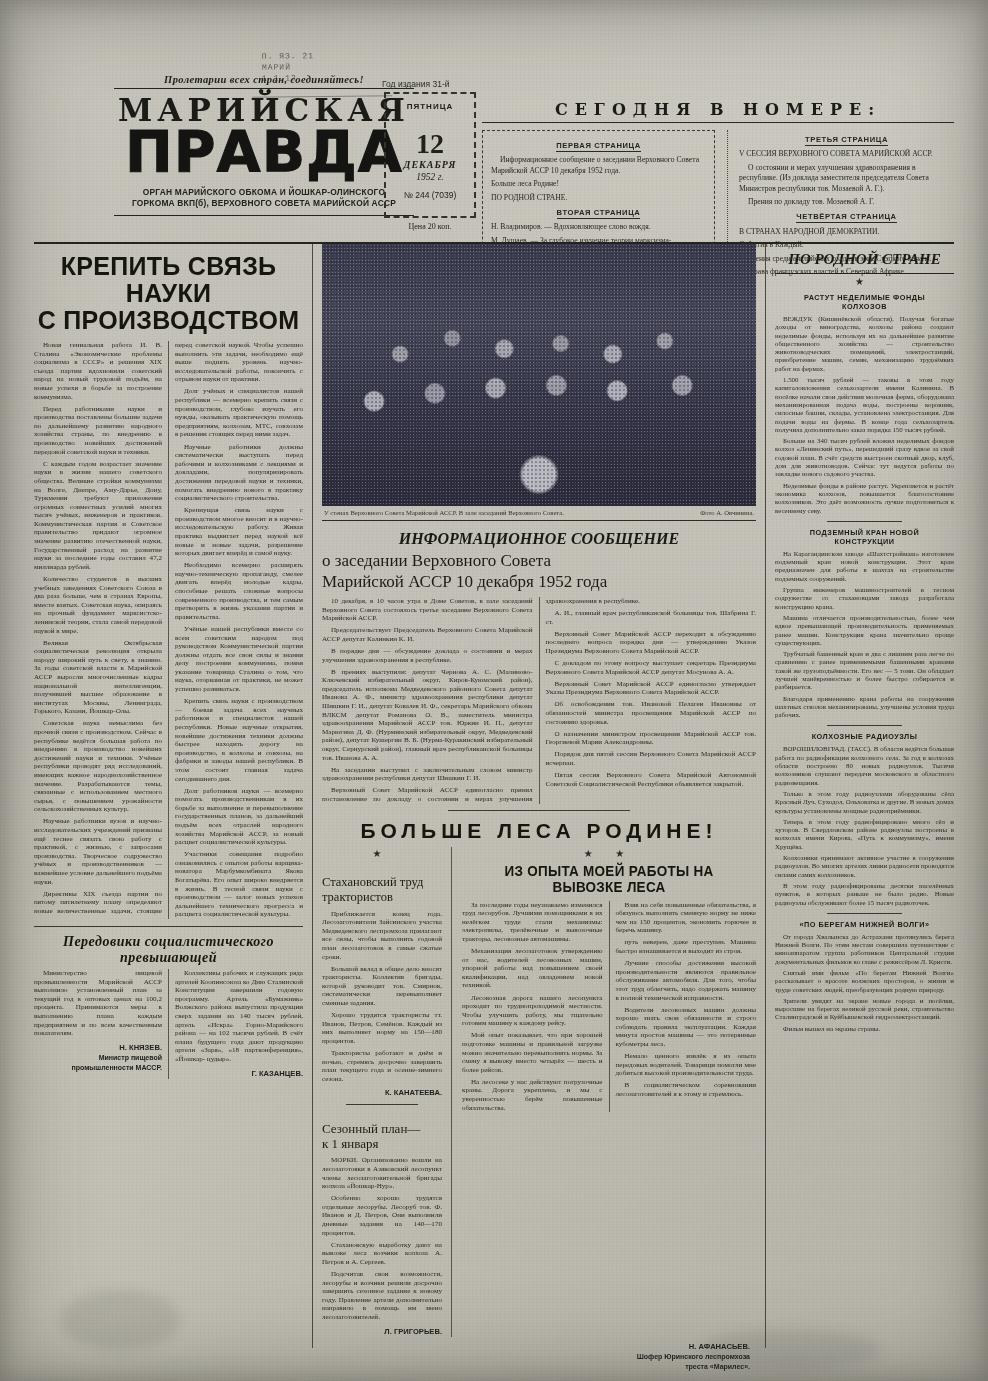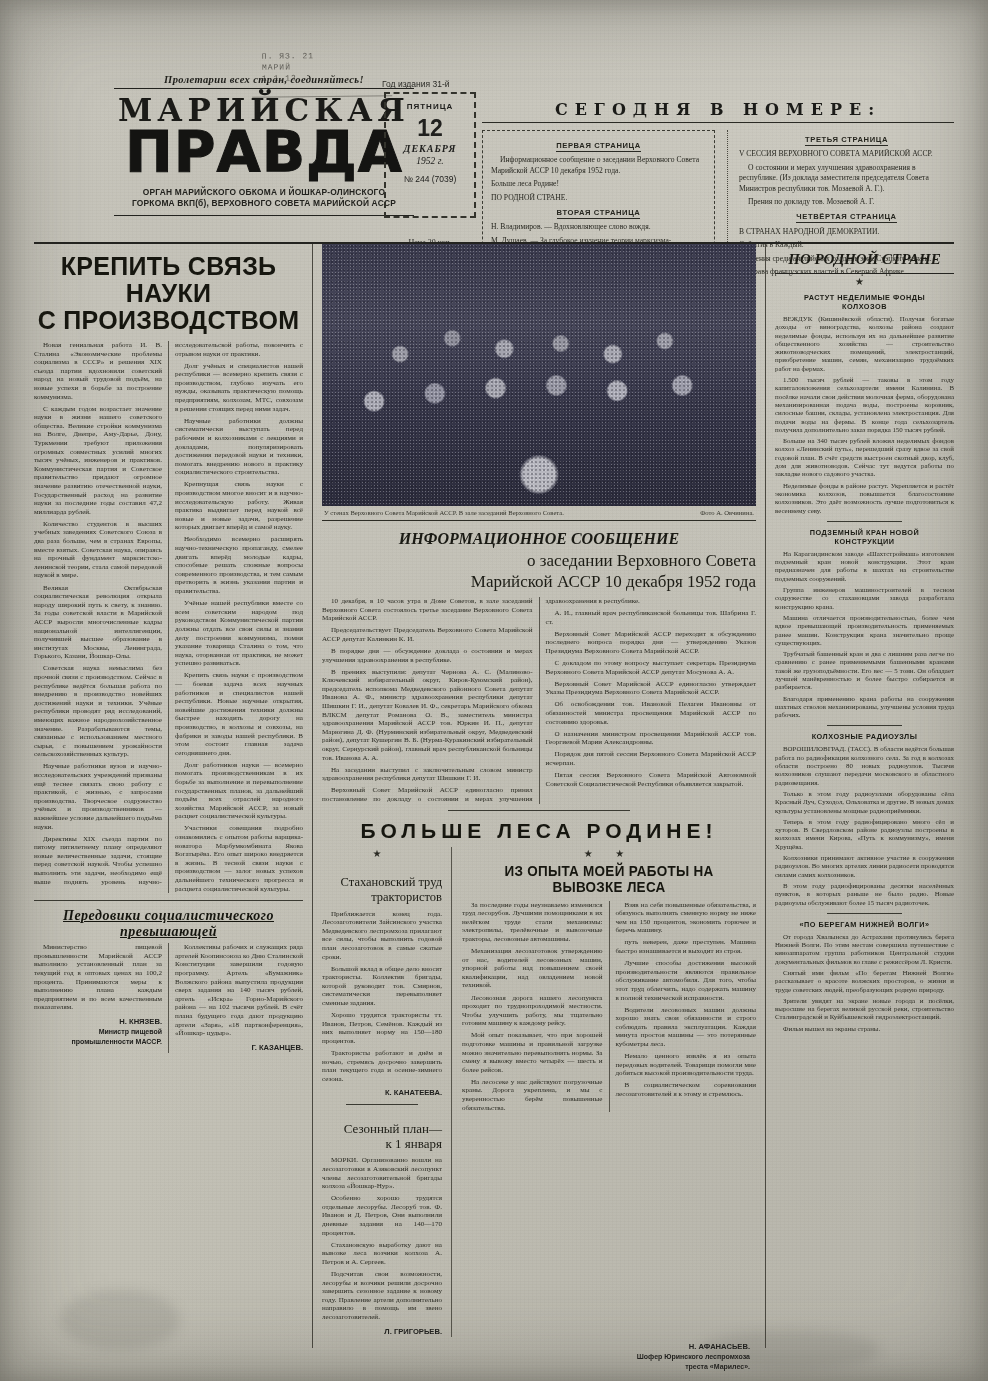--- a/index.html
+++ b/index.html
@@ -42,25 +42,25 @@
   .m-sub{font-family:"Liberation Sans",sans-serif;font-weight:bold;font-size:8.4px;
     line-height:11px;letter-spacing:.2px;margin-top:7px;color:#22221e;}
   .m-rule{border-top:1.4px solid #23231f;margin-top:6px;}
 
   
   .issue-line{position:absolute;left:348px;top:33px;font-size:8.5px;color:#2b2b26;
     font-family:"Liberation Sans",sans-serif;}
   .datebox{position:absolute;left:350px;top:46px;width:92px;height:126px;
     border:2px dashed #33332c;text-align:center;padding-top:8px;box-sizing:border-box;}
   .d-day{font-family:"Liberation Sans",sans-serif;font-weight:bold;font-size:8px;letter-spacing:1px;}
-  .d-num{font-family:Liberation Sans, sans-serif;font-weight:bold;font-size:23px;line-height:30px;margin-top:2px;}
+  .d-num{font-family:Liberation Serif, serif;font-weight:bold;font-size:28px;line-height:30px;margin-top:18px;}
   .d-mon{font-style:italic;font-weight:bold;font-size:10px;letter-spacing:1px;}
   .d-year{font-style:italic;font-size:9.5px;margin-top:2px;}
   .d-no{font-size:8.5px;margin-top:8px;font-family:"Liberation Sans",sans-serif;}
-  .price{position:absolute;left:350px;top:176px;width:92px;text-align:center;font-size:8px;margin-top:16px;}
+  .price{position:absolute;left:350px;top:176px;width:92px;text-align:center;font-size:8px;}
 
   
   .tdy{position:absolute;left:448px;top:30px;width:472px;margin-top:24px;}
   .tdy-title{text-align:center;font-family:"DejaVu Serif",serif;font-weight:bold;
     font-size:16px;letter-spacing:7px;color:#1b1b18;}
   .tdy-rule{border-bottom:1px solid #2a2a24;margin:3px 0 7px;}
   .tdy-cols{display:flex;gap:12px;}
   .tdy-col{flex:1;font-size:7.6px;line-height:10.4px;color:#26261f;}
   .tdy-col.right{border-left:1px dotted #4a4840;padding-left:11px;}
   .pg-h{text-align:center;font-family:"Liberation Sans",sans-serif;font-weight:bold;
@@ -118,28 +118,28 @@
     background-image:radial-gradient(rgba(20,20,32,.30) .8px, rgba(0,0,0,0) .9px);
     background-size:4px 4px;}
   .cap{display:flex;justify-content:space-between;font-size:6.6px;
     color:#33332b;padding:3px 2px 0;font-style:normal;}
 
   
   .h-sans-big{font-family:"Liberation Sans",sans-serif;font-weight:bold;
     font-size:21px;letter-spacing:5px;text-align:center;margin:8px 0 4px;color:#16160f;}
   .star{text-align:center;font-size:10px;letter-spacing:10px;color:#2b2b24;margin:1px 0 4px;}
   .h-small-c{font-family:"Liberation Serif",serif;font-size:12.5px;line-height:15px;
-    text-align:right;margin:16px 0 5px;color:#1c1c15;}
+    text-align:left;margin:16px 0 5px;color:#1c1c15;}
   .h-cond{font-family:"Liberation Sans",sans-serif;font-weight:bold;font-size:14.5px;
     letter-spacing:.3px;text-align:center;margin:4px 0 6px;color:#16160f;
     transform:scaleX(.93);transform-origin:center;}
   .h-r{font-family:"Liberation Sans",sans-serif;font-weight:bold;font-size:7.3px;
     line-height:9px;letter-spacing:.5px;text-align:center;margin:6px 0 4px;color:#1c1c15;}
   .h-r-ital{font-family:"Liberation Serif",serif;font-style:italic;font-weight:bold;
-    font-size:14px;letter-spacing:.5px;text-align:center;margin:4px 0 3px;color:#16160f;text-decoration:underline;}
+    font-size:14px;letter-spacing:.5px;text-align:center;margin:4px 0 3px;color:#16160f;}
   .sep{border-top:1px solid #3a3a32;width:42%;margin:6px auto;}
   .sep-wide{border-top:1px solid #3a3a32;margin:7px 0;}
   .tx-r{font-size:6.9px;line-height:8.3px;text-align:justify;color:#2b2b23;
     margin:0 0 3px;text-indent:8px;hyphens:auto;}
   .midsplit{display:flex;gap:10px;}
   .ms-l{width:120px;border-right:1px solid #57554c;padding-right:9px;}
   .ms-r{flex:1;}
   .smudge{position:absolute;border-radius:50%;background:rgba(95,93,84,.16);
     filter:blur(6px);pointer-events:none;}
 </style>
@@ -211,20 +211,21 @@
       <div class="hr-thick"></div>
       <div class="colset">
 
         <div class="col-1">
           <div class="h-main">
             <div>КРЕПИТЬ СВЯЗЬ НАУКИ</div>
             <div>С ПРОИЗВОДСТВОМ</div>
           </div>
           <div class="twocol">
             <p class="tx">Новая гениальная работа И. В. Сталина «Экономические проблемы социализма в СССР» и решения XIX съезда партии вдохновили советский народ на новый трудовой подъём, на новые успехи в борьбе за построение коммунизма.</p>
+            <p class="tx">Перед работниками науки и производства поставлены большие задачи по дальнейшему развитию народного хозяйства страны, по внедрению в производство новейших достижений передовой советской науки и техники.</p>
             <p class="tx">С каждым годом возрастает значение науки в жизни нашего советского общества. Великие стройки коммунизма на Волге, Днепре, Аму-Дарье, Дону, Туркмении требуют приложения огромных совместных усилий многих тысяч учёных, инженеров и практиков. Коммунистическая партия и Советское правительство придают огромное значение развитию отечественной науки, Государственный расход на развитие науки за последние годы составил 47,2 миллиарда рублей.</p>
             <p class="tx">Количество студентов в высших учебных заведениях Советского Союза в два раза больше, чем в странах Европы, вместе взятых. Советская наука, опираясь на прочный фундамент марксистско-ленинской теории, стала самой передовой наукой в мире.</p>
             <p class="tx">Великая Октябрьская социалистическая революция открыла народу широкий путь к свету, к знанию. За годы советской власти в Марийской АССР выросли многочисленные кадры национальной интеллигенции, получившей высшее образование в институтах Москвы, Ленинграда, Горького, Казани, Йошкар-Олы.</p>
             <p class="tx">Советская наука немыслима без прочной связи с производством. Сейчас в республике ведётся большая работа по внедрению в производство новейших достижений науки и техники. Учёные республики проводят ряд исследований, имеющих важное народнохозяйственное значение. Разрабатываются темы, связанные с использованием местного сырья, с повышением урожайности сельскохозяйственных культур.</p>
             <p class="tx">Научные работники вузов и научно-исследовательских учреждений призваны ещё теснее связать свою работу с практикой, с жизнью, с запросами производства. Творческое содружество учёных и производственников — важнейшее условие дальнейшего подъёма науки.</p>
             <p class="tx">Директивы XIX съезда партии по пятому пятилетнему плану определяют новые величественные задачи, стоящие перед советской наукой. Чтобы успешно выполнить эти задачи, необходимо ещё выше поднять уровень научно-исследовательской работы, покончить с отрывом науки от практики.</p>
             <p class="tx">Долг учёных и специалистов нашей республики — всемерно крепить связи с производством, глубоко изучать его нужды, оказывать практическую помощь предприятиям, колхозам, МТС, совхозам в решении стоящих перед ними задач.</p>
             <p class="tx">Научные работники должны систематически выступать перед рабочими и колхозниками с лекциями и докладами, популяризировать достижения передовой науки и техники, помогать внедрению нового в практику социалистического строительства.</p>
             <p class="tx">Крепнущая связь науки с производством многое вносит и в научно-исследовательскую работу. Живая практика выдвигает перед наукой всё новые и новые задачи, разрешение которых двигает вперёд и самоё науку.</p>
             <p class="tx">Необходимо всемерно расширять научно-техническую пропаганду, смелее двигать вперёд молодые кадры, способные решать сложные вопросы современного производства, и тем самым претворить в жизнь указания партии и правительства.</p>

